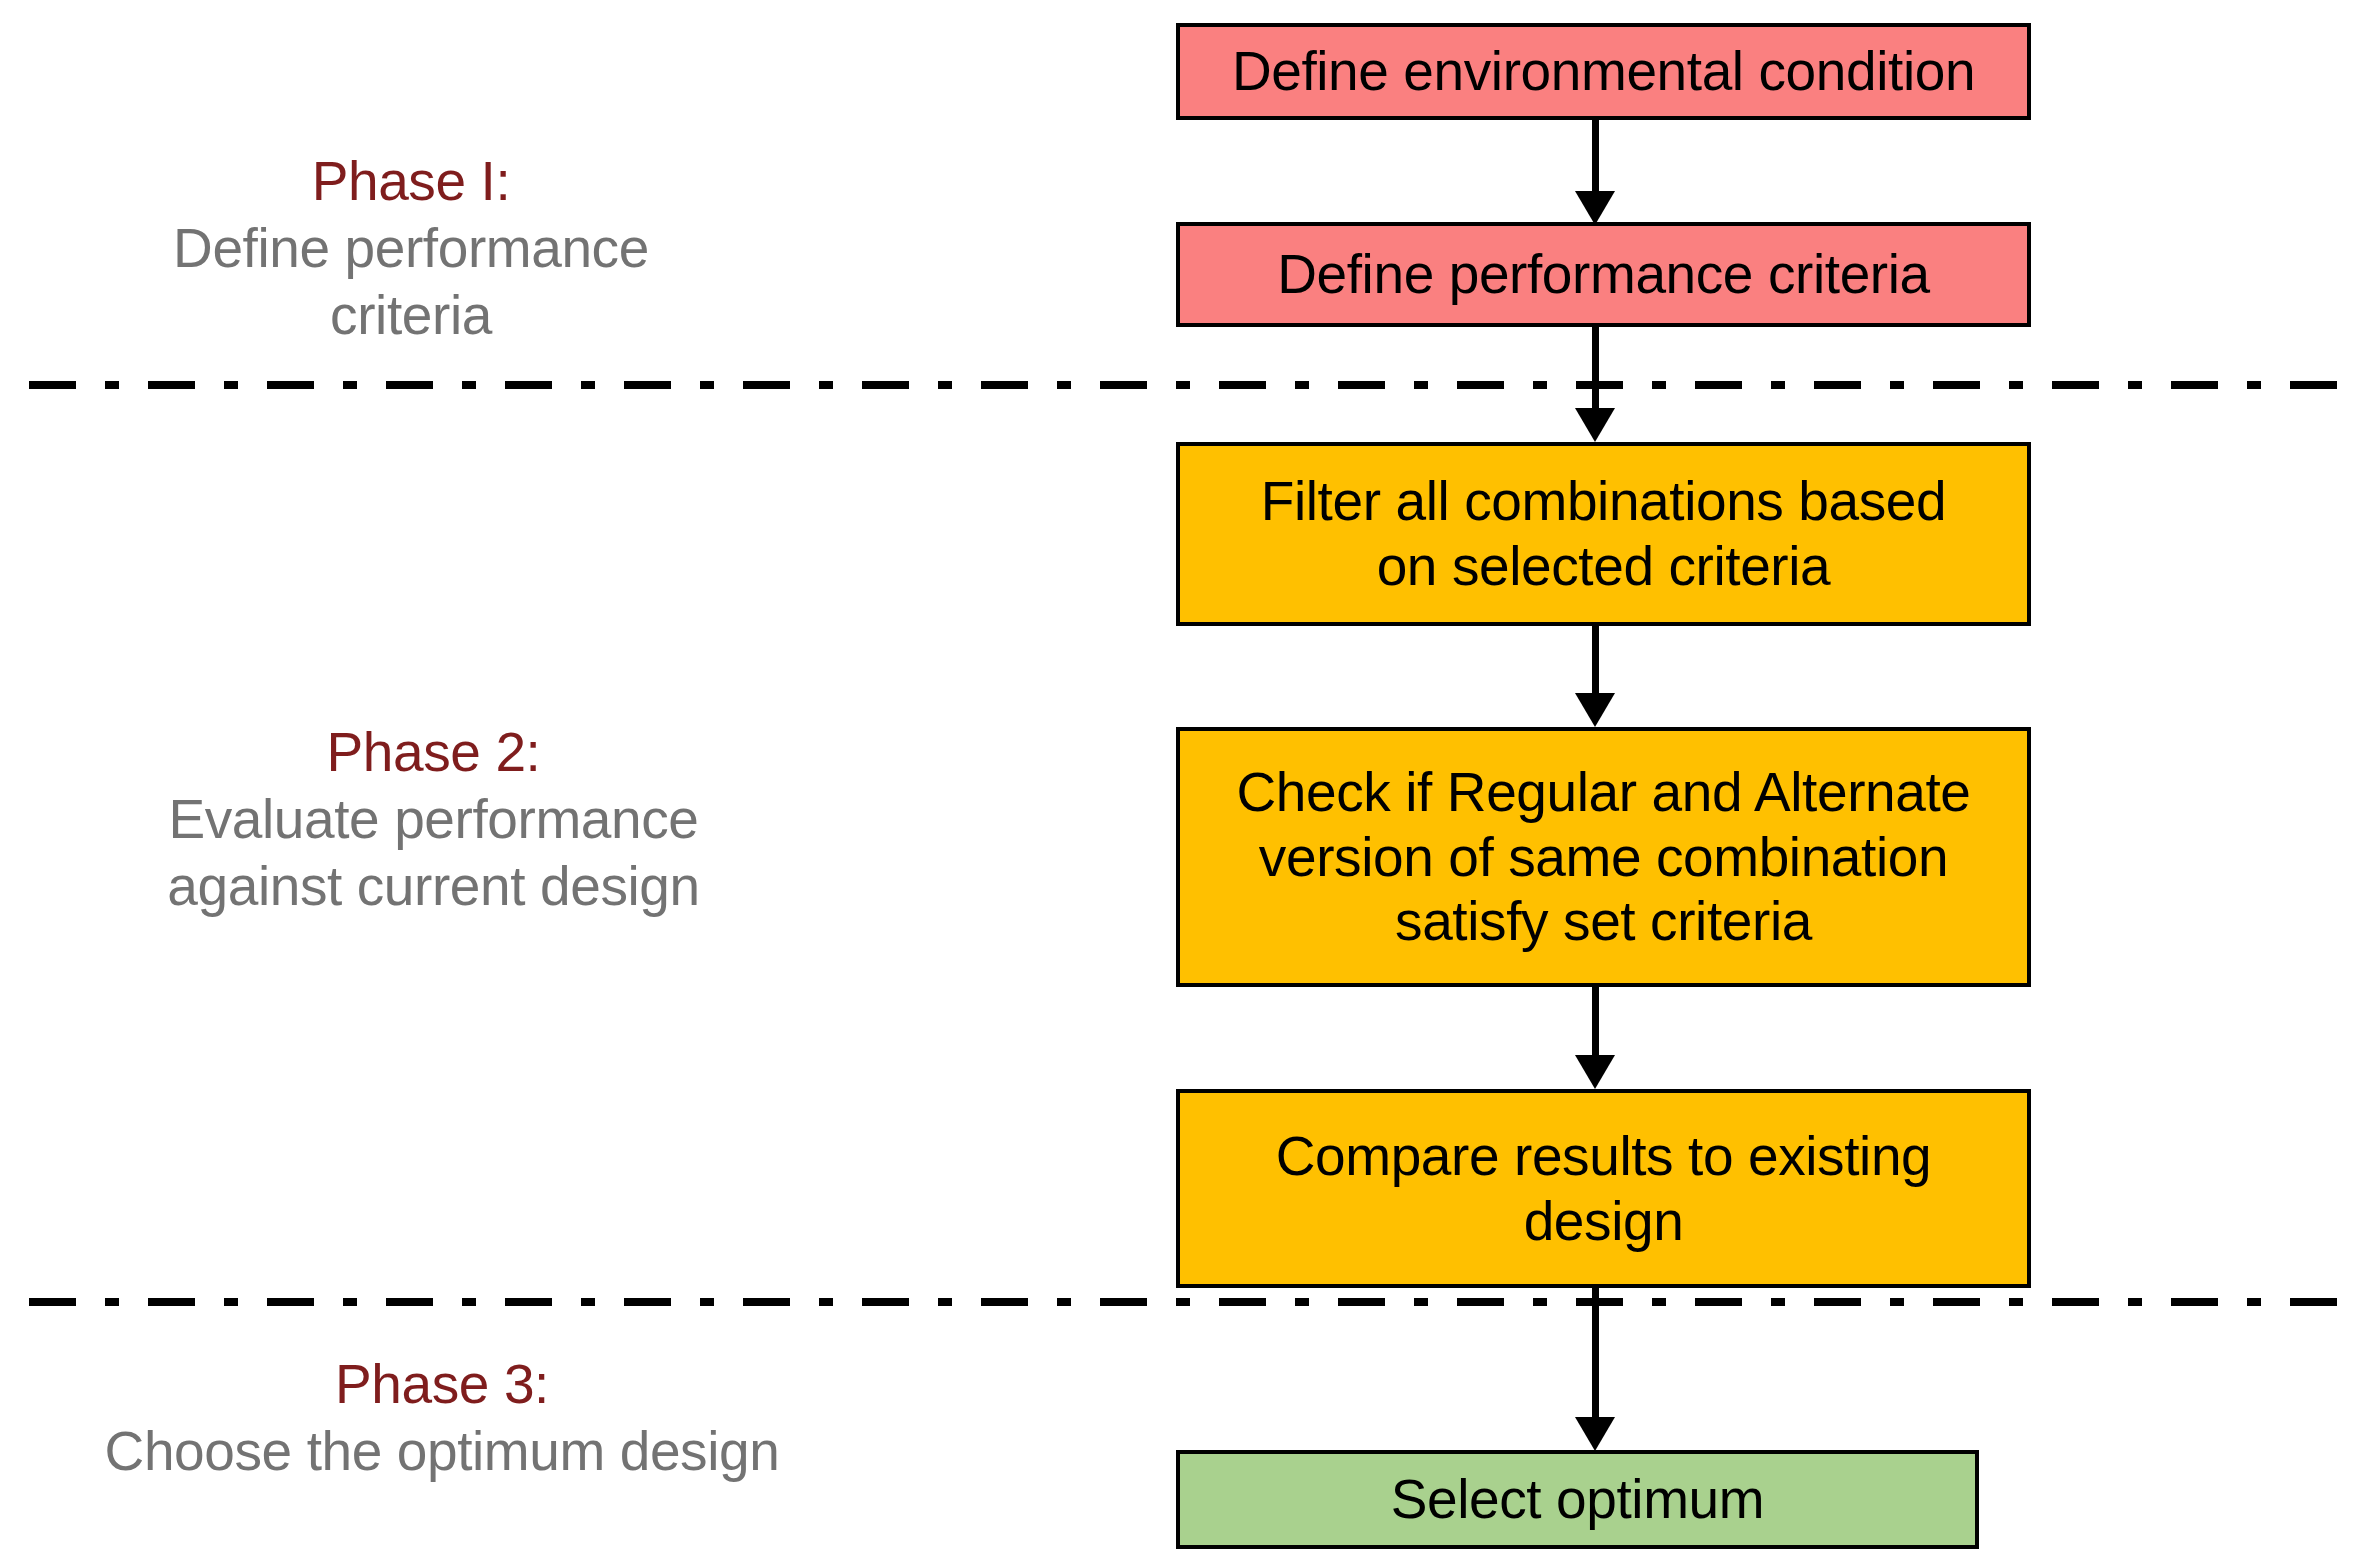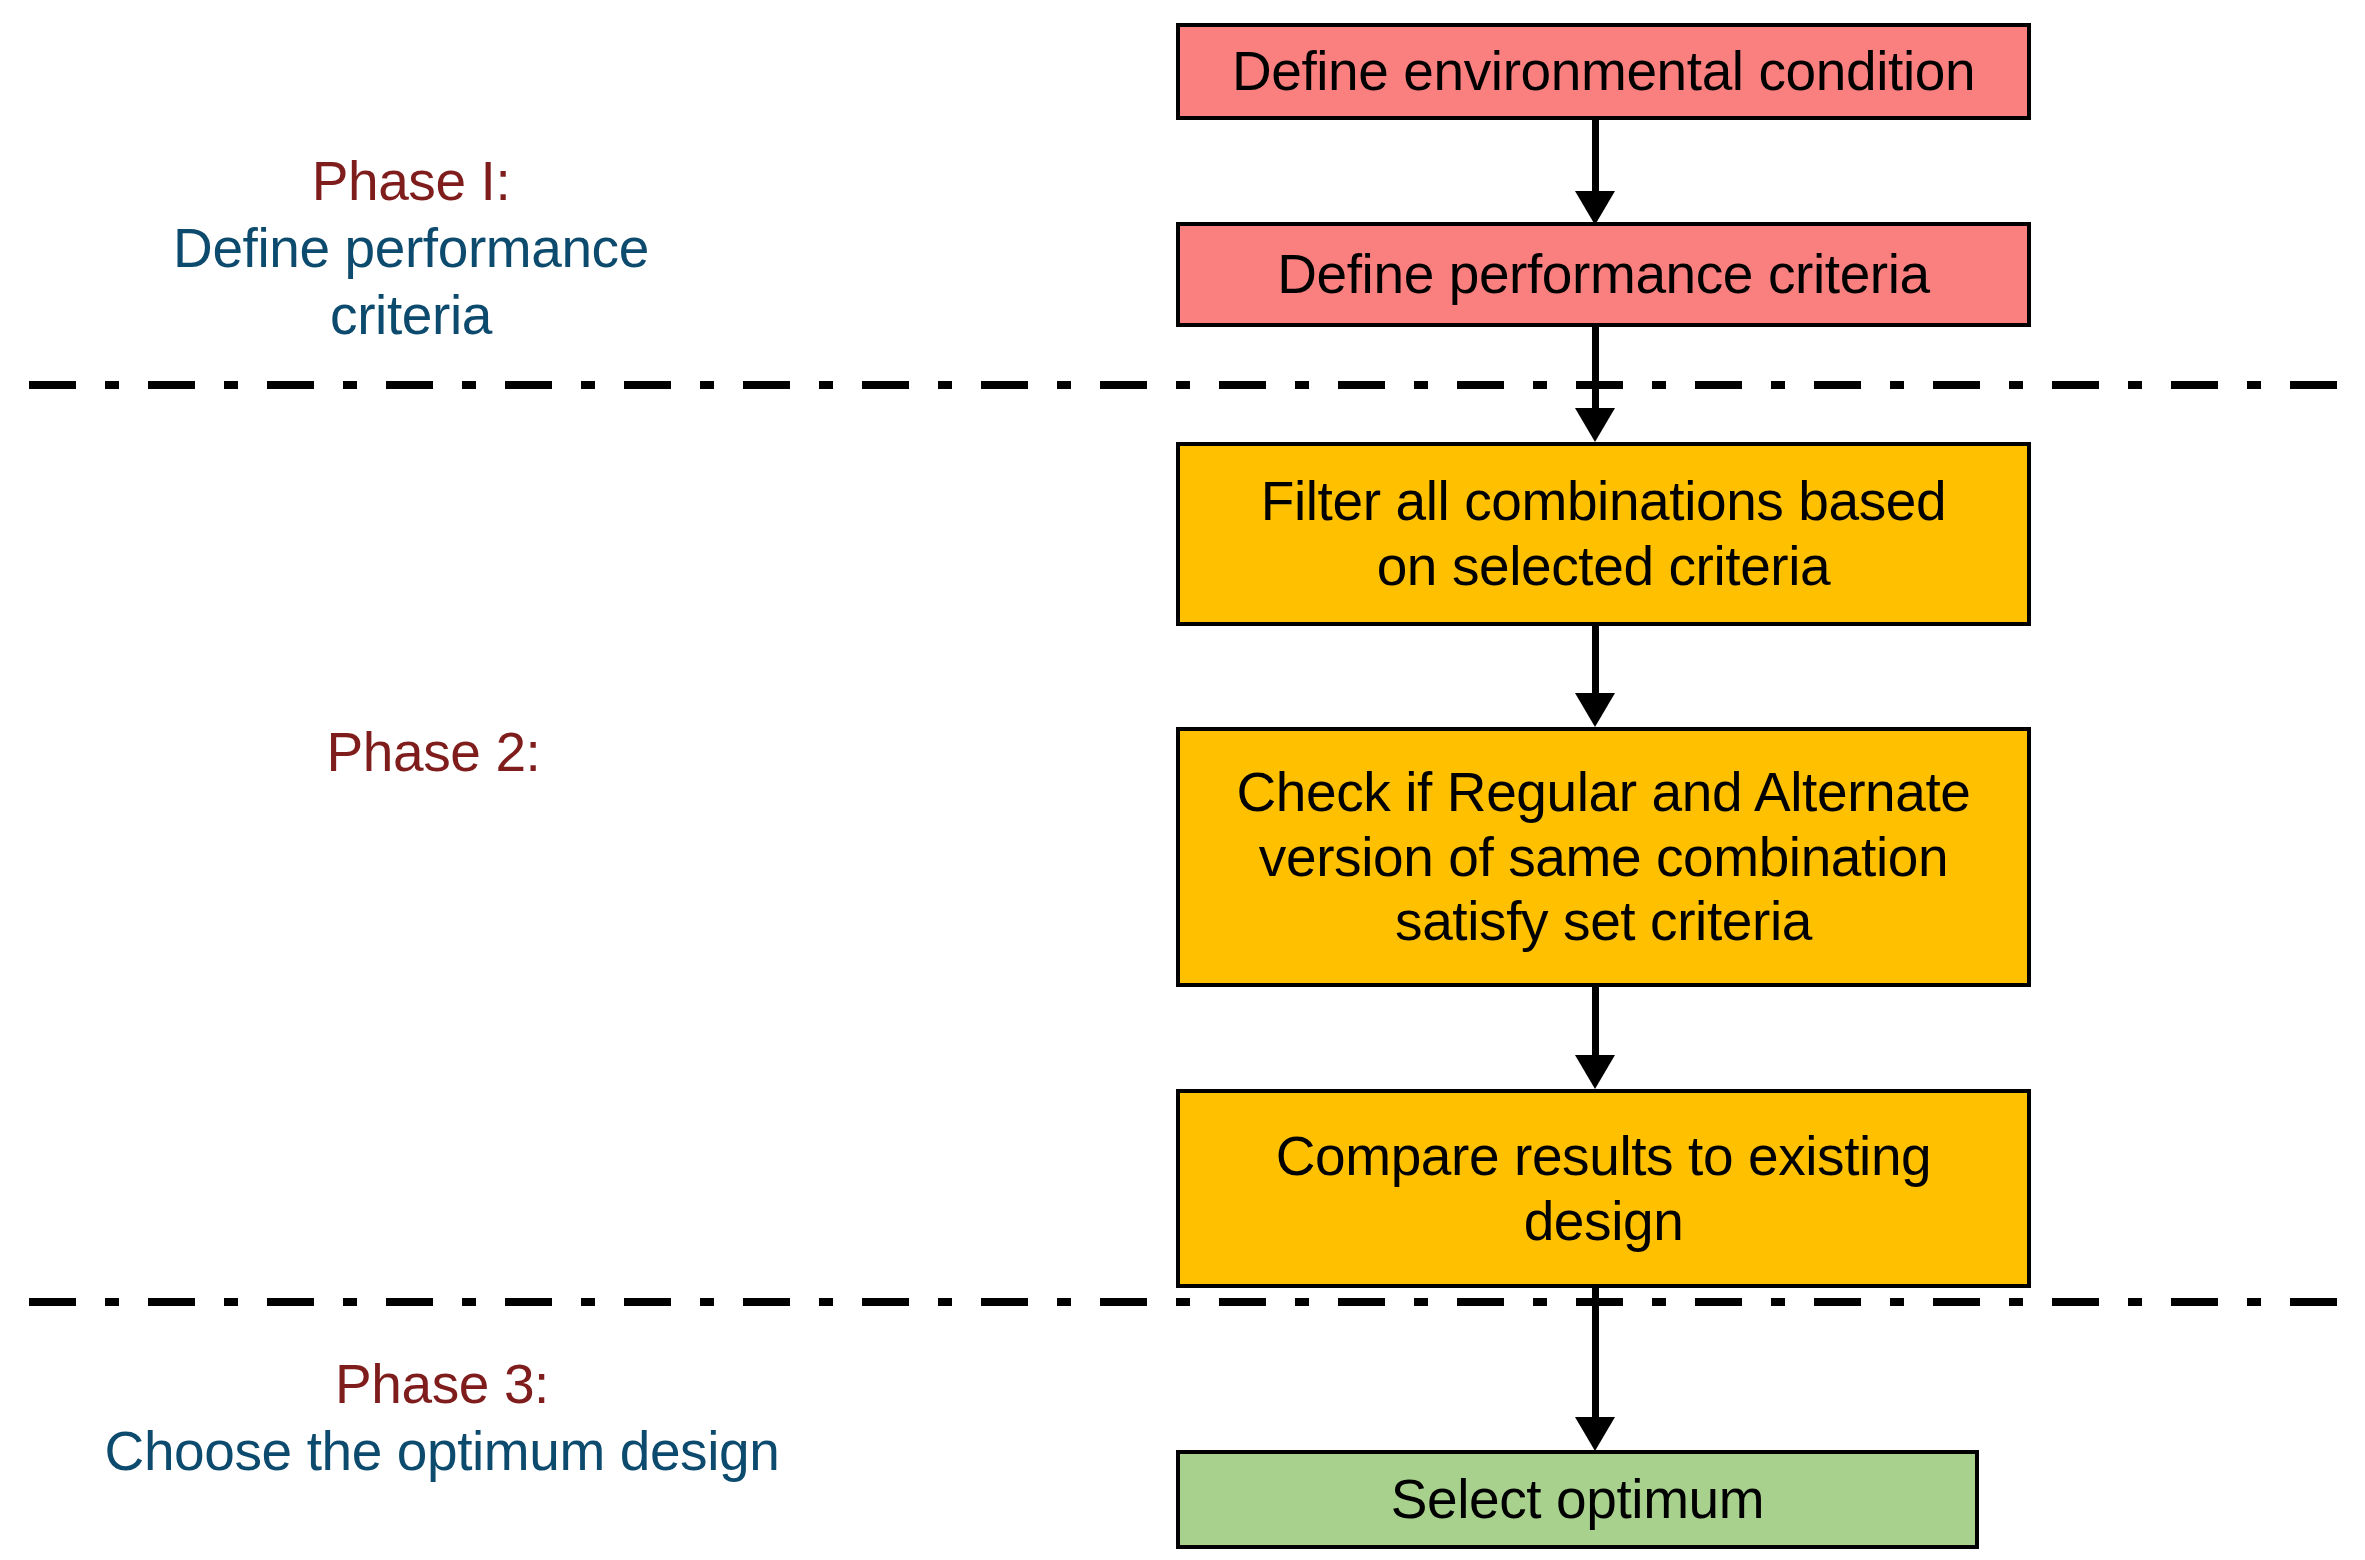--- a/index.html
+++ b/index.html
@@ -85,40 +85,42 @@
   }
   .phase-title {
     display: block;
     color: #7f1d1d;
     font-size: 55px;
     line-height: 1.22;
     letter-spacing: -0.4px;
   }
   .phase-desc {
     display: block;
-    color: #0c4a6e;
+    color: #737373;
     font-size: 55px;
     line-height: 1.22;
     letter-spacing: -0.4px;
     white-space: pre-line;
   }
 </style>
 </head>
 <body>
 
 <div id="canvas">
 
   <div class="phase-block" style="left:91px; top:148px; width:640px;">
     <span class="phase-title">Phase I:</span>
     <span class="phase-desc">Define performance
 criteria</span>
   </div>
 
   <div class="phase-block" style="left:91px; top:719px; width:685px;">
     <span class="phase-title">Phase 2:</span>
+    <span class="phase-desc">Evaluate performance
+against current design</span>
   </div>
 
   <div class="phase-block" style="left:46px; top:1351px; width:792px;">
     <span class="phase-title">Phase 3:</span>
     <span class="phase-desc">Choose the optimum design</span>
   </div>
 
   <div class="divider" style="left:29px; top:381px; width:2324px;"></div>
 
   <div class="divider" style="left:29px; top:1298px; width:2324px;"></div>

